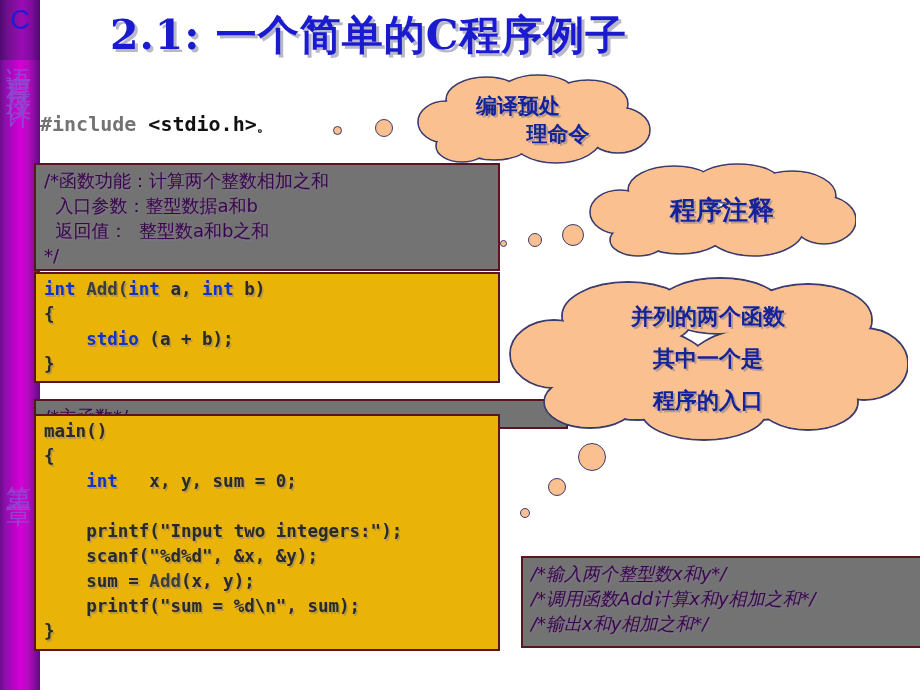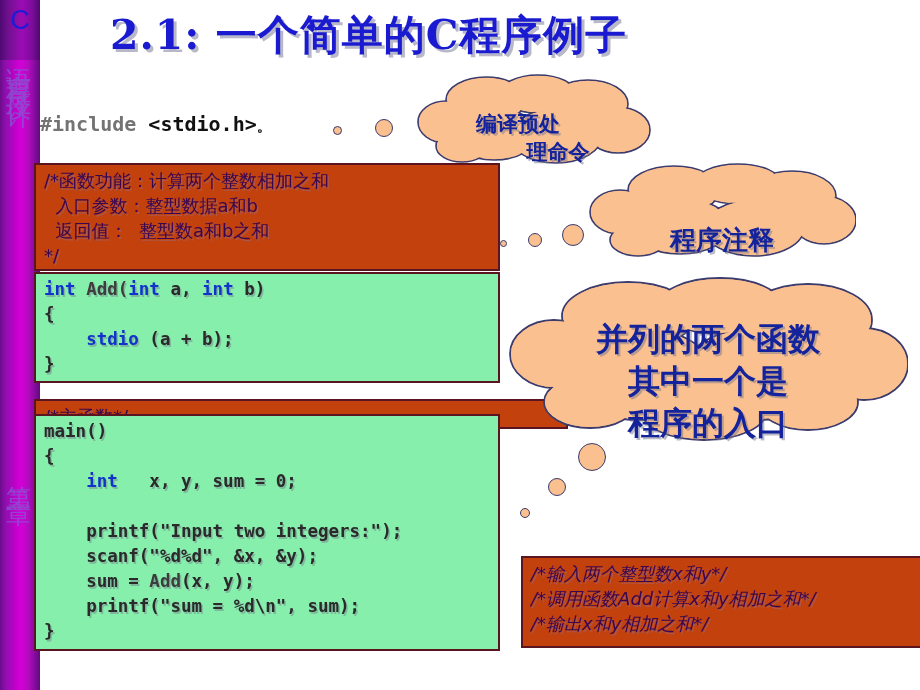--- a/index.html
+++ b/index.html
@@ -84,22 +84,22 @@
   #include-line .hdr { color: #111111; }
   #include-line .cn  { color: #222222; font-family: "DejaVu Sans", sans-serif; font-size: 15px; }
 
   
   .box {
     position: absolute;
     border: 2px solid #5a1520;
     box-sizing: border-box;
     padding: 3px 8px;
   }
-  .box.pink { background: #c2410c; }
-  .box.cyan { background: #86efac; }
+  .box.pink { background: #737373; }
+  .box.cyan { background: #eab308; }
 
   .codeline {
     font-family: "DejaVu Sans Mono", monospace;
     font-weight: bold;
     font-size: 17.5px;
     line-height: 25px;
     color: #2a2a2a;
     white-space: pre;
     text-shadow: 1.5px 1.5px 0 rgba(120,120,140,.45);
   }
@@ -125,37 +125,37 @@
     position: absolute;
   }
   .cloud svg { display: block; }
   .cloud-text {
     position: absolute;
     left: 0; top: 0;
     width: 100%; height: 100%;
     display: flex;
     flex-direction: column;
     align-items: center;
-    justify-content: flex-end;
+    justify-content: center;
     font-family: "DejaVu Sans", sans-serif;
     font-weight: bold;
     color: #14239c;
     text-shadow: 2px 2px 0 rgba(120,120,140,.5);
     pointer-events: none;
   }
   #cloud1 { left: 416px; top: 74px;  width: 236px; height: 92px; }
   #cloud1 .cloud-text { font-size: 21px; line-height: 28px; }
   #cloud1 .l1 { transform: translate(-16px, 0); }
   #cloud1 .l2 { transform: translate(24px, 0); }
 
   #cloud2 { left: 588px; top: 162px; width: 268px; height: 96px; }
   #cloud2 .cloud-text { font-size: 26px; }
 
   #cloud3 { left: 508px; top: 274px; width: 400px; height: 170px; }
-  #cloud3 .cloud-text { font-size: 32px; line-height: 42px; }
+  #cloud3 .cloud-text { font-size: 22px; line-height: 42px; }
 
   
   .dot {
     position: absolute;
     background: #fac090;
     border: 1.5px solid #3b3b6e;
     border-radius: 50%;
     box-sizing: border-box;
   }
 </style>

